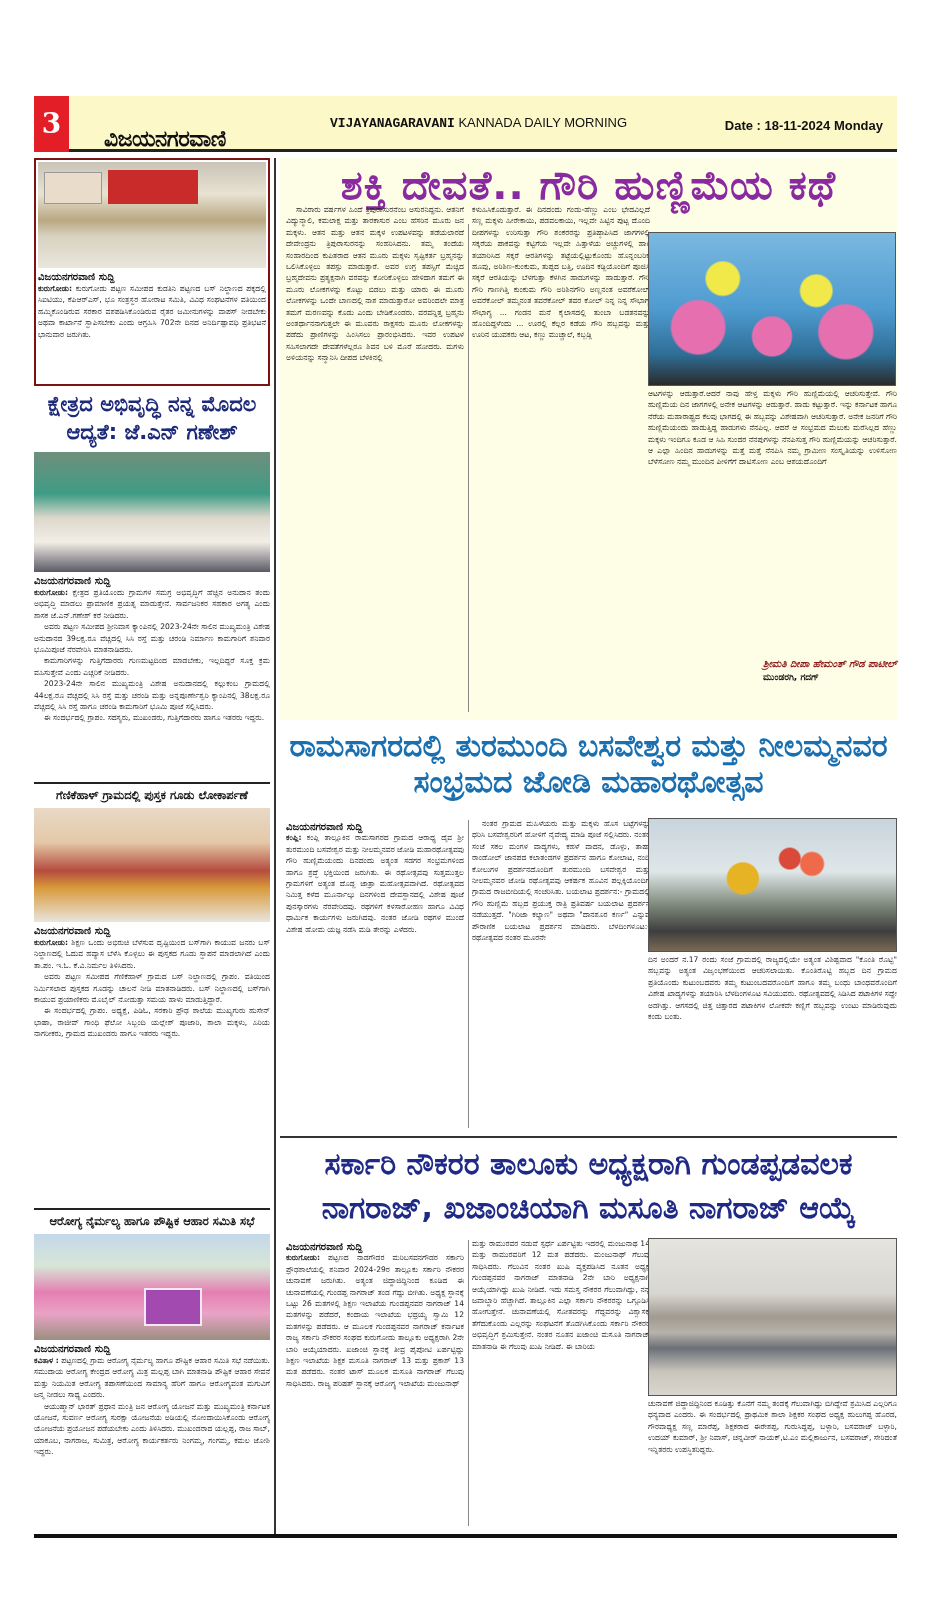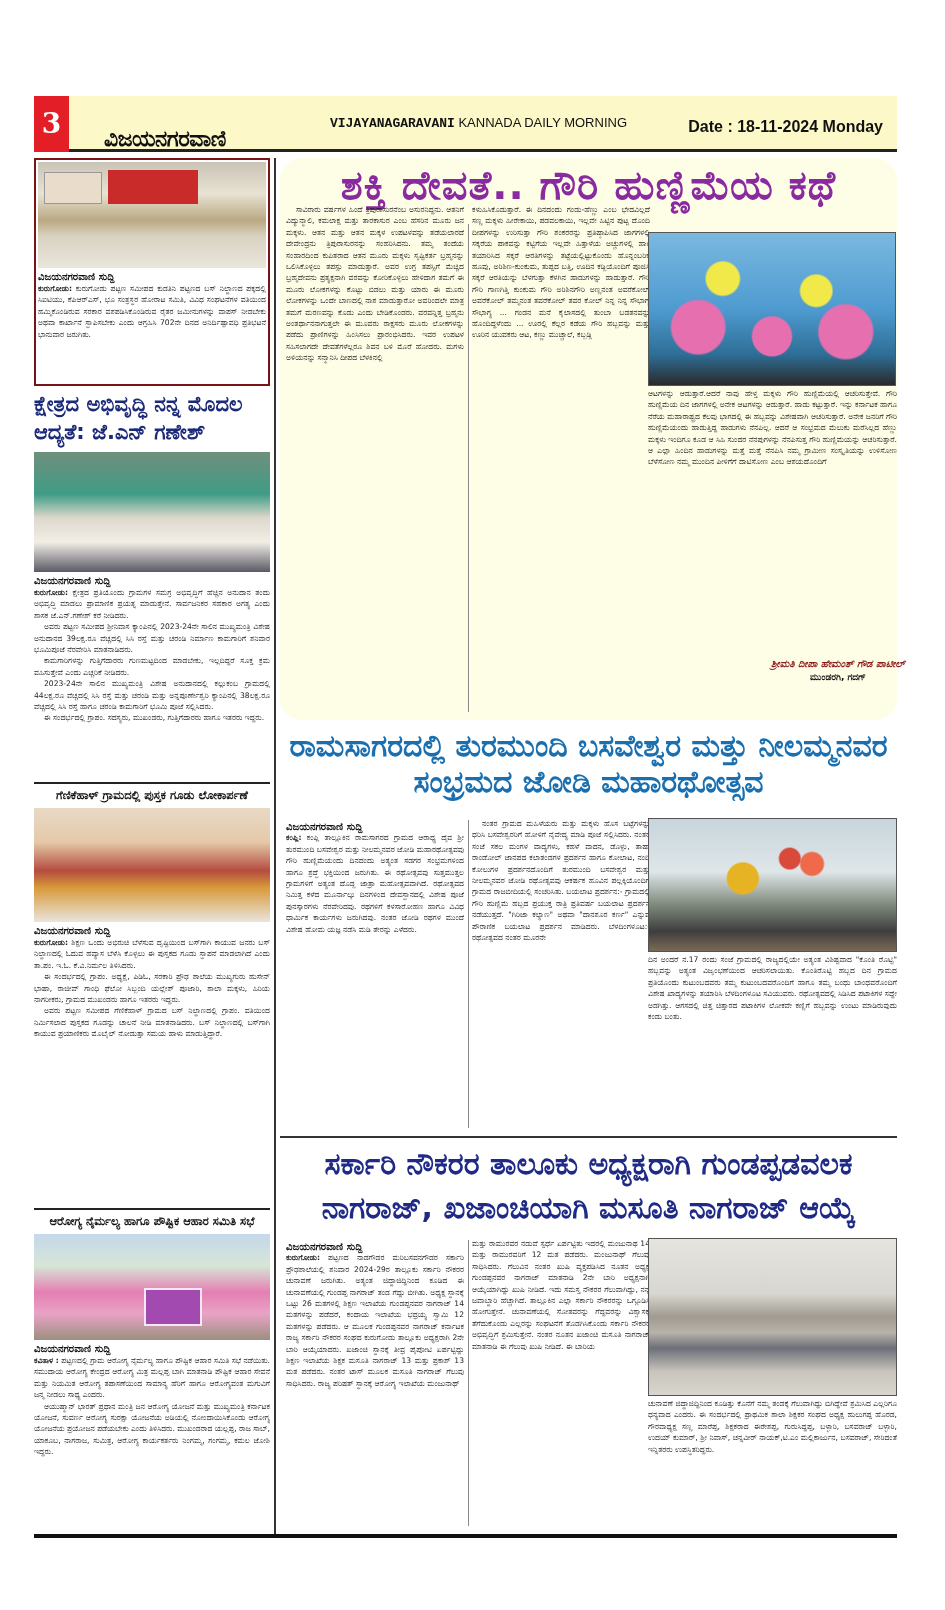--- a/index.html
+++ b/index.html
@@ -7,58 +7,58 @@
   body { font-family: "DejaVu Sans", sans-serif; color: #111; position: relative; }
 
   .page { position: absolute; left: 34px; top: 96px; width: 863px; height: 1438px; }
 
   
   .masthead { position: absolute; left: 0; top: 0; width: 863px; height: 56px; background: #fdf8c8; border-bottom: 3px solid #222; }
   .page-num { position: absolute; left: 0; top: 0; width: 35px; height: 56px; background: #e41e26; color: #fff; font-family: "DejaVu Serif", serif; font-weight: bold; font-size: 28px; text-align: center; line-height: 56px; }
   .brand-kn { position: absolute; left: 70px; top: 10px; font-size: 22px; font-weight: bold; color: #111; letter-spacing: -0.5px; margin-top: 20px; }
   .brand-en { position: absolute; left: 296px; top: 19px; font-family: "Liberation Sans", sans-serif; font-size: 13px; color: #111; }
   .brand-en b { font-weight: bold; font-family: Liberation Mono, monospace; }
-  .date { position: absolute; right: 14px; top: 22px; font-family: "Liberation Sans", sans-serif; font-size: 16px; font-weight: bold; color: #111; }
+  .date { position: absolute; right: 14px; top: 22px; font-family: "Liberation Sans", sans-serif; font-size: 13px; font-weight: bold; color: #111; }
 
   
   .leftcol { position: absolute; left: 0; top: 62px; width: 236px; height: 1376px; }
   .box-red { position: absolute; left: 0; top: 0; width: 236px; height: 228px; border: 2px solid #7a1414; padding: 2px; }
   .photo { position: relative; overflow: hidden; }
   .ph-protest { width: 228px; height: 106px; background: linear-gradient(180deg,#c9c4b6 0%,#e8e2d2 30%,#b9a883 55%,#d8d2c0 70%,#e9e6dc 100%); }
   .ph-protest::before { content:""; position:absolute; left:70px; top:8px; width:90px; height:34px; background:#c92a2a; }
   .ph-protest::after { content:""; position:absolute; left:6px; top:10px; width:56px; height:30px; background:#e9dccb; border:1px solid #999; }
 
   .byline { font-size: 10px; font-weight: bold; margin-top: 3px; color: #111; }
   .body { font-size: 7.6px; line-height: 11.4px; color: #222; text-align: justify; }
   .body .lead { font-weight: bold; }
   .body p { text-indent: 10px; }
   .body p.first { text-indent: 0; }
 
-  .hl-dk { font-weight: bold; color: #1d2a7a; line-height: 28px; }
+  .hl-dk { font-weight: bold; color: #1d2a7a; text-align: center; line-height: 28px; }
   .hl-black { font-weight: bold; color: #111; text-align: center; }
 
   .sec { position: absolute; left: 0; width: 236px; }
   .rule { border-top: 2px solid #222; }
 
   .ph-people1 { width: 236px; height: 120px; background: linear-gradient(180deg,#6f8f7c 0%,#3f9c86 35%,#ddd8cc 55%,#f2eee6 75%,#5a5a66 100%); }
   .ph-library { width: 236px; height: 114px; background: linear-gradient(180deg,#e8d9c6 0%,#e4c9a8 30%,#b54c3f 55%,#d89a3a 70%,#e9e5dd 100%); }
   .ph-health { width: 236px; height: 106px; background: linear-gradient(180deg,#c4d8ea 0%,#d6e6d6 30%,#e57fb2 55%,#e9a3c6 75%,#9c8f80 100%); }
   .ph-health::after { content:""; position:absolute; left:110px; top:54px; width:54px; height:34px; background:#a34ab0; border:2px solid #f3e8f8; }
 
   
   .vdiv { position: absolute; left: 240px; top: 62px; width: 2px; height: 1376px; background: #333; }
 
   
   .main { position: absolute; left: 246px; top: 62px; width: 617px; }
-  .gauri { position: absolute; left: 0; top: 0; width: 617px; height: 562px; background: #fefde6; border-radius: 22px; }
+  .gauri { position: absolute; left: 0; top: 0; width: 617px; height: 562px; background: #fefde6; }
   .gauri-hl { position: absolute; left: 0; top: 0; width: 617px; height: 54px; font-size: 40px; font-weight: bold; color: #8a2aa0; text-align: center; line-height: 54px; letter-spacing: 1px; }
   .gcol { position: absolute; top: 46px; width: 178px; }
   .ph-gauri { position: absolute; left: 368px; top: 74px; width: 248px; height: 154px; background: radial-gradient(circle at 30% 30%, #f1e94a 0 8%, transparent 9%), radial-gradient(circle at 68% 38%, #f1e94a 0 8%, transparent 9%), radial-gradient(circle at 20% 62%, #e66fb0 0 12%, transparent 13%), radial-gradient(circle at 50% 68%, #e66fb0 0 12%, transparent 13%), radial-gradient(circle at 80% 65%, #e66fb0 0 12%, transparent 13%), linear-gradient(180deg,#7ab8e0 0%,#4e9bd0 50%,#2e6e96 80%,#2a2a2a 100%); border: 1px solid #555; }
   .gcap { position: absolute; left: 368px; top: 230px; width: 249px; }
-  .author { position: absolute; left: 558px; top: 500px; text-align: center; width: 150px; margin-left: -75px; }
+  .author { position: absolute; left: 558px; top: 500px; width: 150px; margin-left: -75px; }
   .author .n1 { font-size: 10px; font-weight: bold; color: #8b1c1c; font-style: italic; }
   .author .n2 { font-size: 9px; font-weight: bold; color: #111; margin-top: 2px; }
 
   .basava-hl { position: absolute; left: 0; top: 570px; width: 617px; height: 84px; font-size: 30px; font-weight: bold; color: #1a6fb0; text-align: center; line-height: 36px; }
   .bcol { position: absolute; top: 660px; width: 178px; }
   .ph-ratha { position: absolute; left: 368px; top: 660px; width: 249px; height: 134px; background: radial-gradient(circle at 57% 30%, #d94a3a 0 6%, transparent 7%), radial-gradient(circle at 66% 34%, #ef6a4a 0 6%, transparent 7%), radial-gradient(circle at 38% 45%, #e6b324 0 9%, transparent 10%), linear-gradient(180deg,#c8d5dc 0%,#dfe6e8 40%,#7f8a7c 65%,#3e3e3e 85%,#7a6a55 100%); border: 1px solid #555; }
   .rcap { position: absolute; left: 368px; top: 796px; width: 249px; }
 
   .hrule-main { position: absolute; left: 0; top: 978px; width: 617px; border-top: 2px solid #333; }
   .gov-hl { position: absolute; left: 0; top: 984px; width: 617px; height: 88px; font-size: 30px; font-weight: bold; color: #1f2a86; text-align: center; line-height: 44px; }
@@ -107,22 +107,22 @@
         <p>ಈ ಸಂದರ್ಭದಲ್ಲಿ ಗ್ರಾಪಂ. ಸದಸ್ಯರು, ಮುಖಂಡರು, ಗುತ್ತಿಗೆದಾರರು ಹಾಗೂ ಇತರರು ಇದ್ದರು.</p>
       </div>
     </div>
 
     <div class="sec rule" style="top:624px;">
       <div class="hl-black" style="font-size:11.5px; margin-top:4px;">ಗೆಣಿಕೆಹಾಳ್ ಗ್ರಾಮದಲ್ಲಿ ಪುಸ್ತಕ ಗೂಡು ಲೋಕಾರ್ಪಣೆ</div>
       <div class="photo ph-library" style="margin-top:6px;"></div>
       <div class="byline">ವಿಜಯನಗರವಾಣಿ ಸುದ್ದಿ</div>
       <div class="body">
         <p class="first"><span class="lead">ಕುರುಗೋಡು:</span> <span>ಶಿಕ್ಷಣ ಒಂದು ಅಭಿರುಚಿ ಬೆಳೆಸುವ ದೃಷ್ಟಿಯಿಂದ ಬಸ್‌ಗಾಗಿ ಕಾಯುವ ಜನರು ಬಸ್ ನಿಲ್ದಾಣದಲ್ಲಿ ಓದುವ ಹವ್ಯಾಸ ಬೆಳೆಸಿ ಕೊಳ್ಳಲು ಈ ಪುಸ್ತಕದ ಗೂಡು ಸ್ಥಾಪನೆ ಮಾಡಲಾಗಿದೆ ಎಂದು ತಾ.ಪಂ. ಇ.ಓ. ಕೆ.ವಿ.ನಿರ್ಮಲ ತಿಳಿಸಿದರು.</span></p>
+        <p>ಅವರು ಪಟ್ಟಣ ಸಮೀಪದ ಗೆಣಿಕೆಹಾಳ್ ಗ್ರಾಮದ ಬಸ್ ನಿಲ್ದಾಣದಲ್ಲಿ ಗ್ರಾಪಂ. ವತಿಯಿಂದ ನಿರ್ಮಿಸಲಾದ ಪುಸ್ತಕದ ಗೂಡನ್ನು ಚಾಲನೆ ನೀಡಿ ಮಾತನಾಡಿದರು. ಬಸ್ ನಿಲ್ದಾಣದಲ್ಲಿ ಬಸ್‌ಗಾಗಿ ಕಾಯುವ ಪ್ರಯಾಣಿಕರು ಮೊಬೈಲ್ ನೋಡುತ್ತಾ ಸಮಯ ಹಾಳು ಮಾಡುತ್ತಿದ್ದಾರೆ.</p>
         <p>ಈ ಸಂದರ್ಭದಲ್ಲಿ ಗ್ರಾಪಂ. ಅಧ್ಯಕ್ಷೆ, ಪಿಡಿಓ, ಸರಕಾರಿ ಪ್ರೌಢ ಶಾಲೆಯ ಮುಖ್ಯಗುರು ಹುಸೇನ್ ಭಾಷಾ, ರಾಜೀವ್ ಗಾಂಧಿ ಫೆಲೋ ಸಿಬ್ಬಂದಿ ಯಲ್ಲೇಶ್ ಪೂಜಾರಿ, ಶಾಲಾ ಮಕ್ಕಳು, ಹಿರಿಯ ನಾಗರೀಕರು, ಗ್ರಾಮದ ಮುಖಂಡರು ಹಾಗೂ ಇತರರು ಇದ್ದರು.</p>
-        <p>ಅವರು ಪಟ್ಟಣ ಸಮೀಪದ ಗೆಣಿಕೆಹಾಳ್ ಗ್ರಾಮದ ಬಸ್ ನಿಲ್ದಾಣದಲ್ಲಿ ಗ್ರಾಪಂ. ವತಿಯಿಂದ ನಿರ್ಮಿಸಲಾದ ಪುಸ್ತಕದ ಗೂಡನ್ನು ಚಾಲನೆ ನೀಡಿ ಮಾತನಾಡಿದರು. ಬಸ್ ನಿಲ್ದಾಣದಲ್ಲಿ ಬಸ್‌ಗಾಗಿ ಕಾಯುವ ಪ್ರಯಾಣಿಕರು ಮೊಬೈಲ್ ನೋಡುತ್ತಾ ಸಮಯ ಹಾಳು ಮಾಡುತ್ತಿದ್ದಾರೆ.</p>
       </div>
     </div>
 
     <div class="sec rule" style="top:1050px;">
       <div class="hl-black" style="font-size:11.5px; margin-top:4px;">ಆರೋಗ್ಯ ನೈರ್ಮಲ್ಯ ಹಾಗೂ ಪೌಷ್ಟಿಕ ಆಹಾರ ಸಮಿತಿ ಸಭೆ</div>
       <div class="photo ph-health" style="margin-top:6px;"></div>
       <div class="byline">ವಿಜಯನಗರವಾಣಿ ಸುದ್ದಿ</div>
       <div class="body">
         <p class="first"><span class="lead">ಕವಿತಾಳ :</span> <span>ಪಟ್ಟಣದಲ್ಲಿ ಗ್ರಾಮ ಆರೋಗ್ಯ ನೈರ್ಮಲ್ಯ ಹಾಗೂ ಪೌಷ್ಟಿಕ ಆಹಾರ ಸಮಿತಿ ಸಭೆ ನಡೆಯಿತು. ಸಮುದಾಯ ಆರೋಗ್ಯ ಕೇಂದ್ರದ ಆರೋಗ್ಯ ಮಿತ್ರ ಮಲ್ಲಪ್ಪ ಬಾಗಿ ಮಾತನಾಡಿ ಪೌಷ್ಟಿಕ ಆಹಾರ ಸೇವನೆ ಮತ್ತು ನಿಯಮಿತ ಆರೋಗ್ಯ ತಪಾಸಣೆಯಿಂದ ಸಾಮಾನ್ಯ ಹೆರಿಗೆ ಹಾಗೂ ಆರೋಗ್ಯವಂತ ಮಗುವಿಗೆ ಜನ್ಮ ನೀಡಲು ಸಾಧ್ಯ ಎಂದರು.</span></p>
         <p>ಆಯುಷ್ಮಾನ್ ಭಾರತ್ ಪ್ರಧಾನ ಮಂತ್ರಿ ಜನ ಆರೋಗ್ಯ ಯೋಜನೆ ಮತ್ತು ಮುಖ್ಯಮಂತ್ರಿ ಕರ್ನಾಟಕ ಯೋಜನೆ, ಸುವರ್ಣ ಆರೋಗ್ಯ ಸುರಕ್ಷಾ ಯೋಜನೆಯ ಅಡಿಯಲ್ಲಿ ನೋಂದಾಯಿಸಿಕೊಂಡು ಆರೋಗ್ಯ ಯೋಜನೆಯ ಪ್ರಯೋಜನ ಪಡೆಯಬೇಕು ಎಂದು ತಿಳಿಸಿದರು. ಮುಖಂಡರಾದ ಯಲ್ಲಪ್ಪ, ರಾಜ ಸಾಬ್, ಯಾಕೂಬ, ನಾಗರಾಜ, ಸುಮಿತ್ರ, ಆರೋಗ್ಯ ಕಾರ್ಯಕರ್ತರು ನಿಂಗಮ್ಮ, ಗಂಗಮ್ಮ, ಕಮಲ ಜೋಶಿ ಇದ್ದರು.</p>

